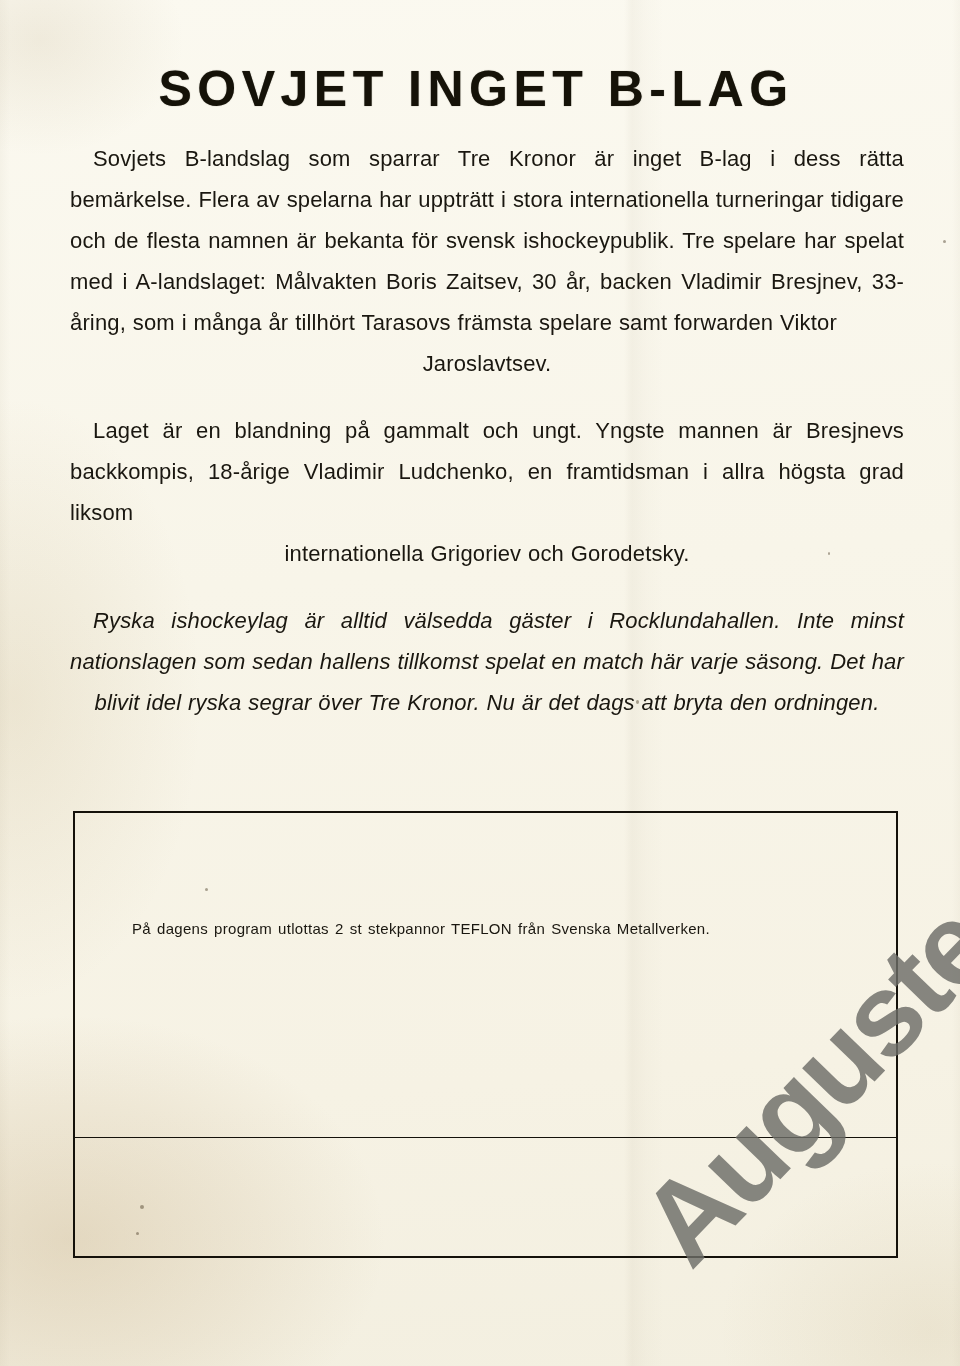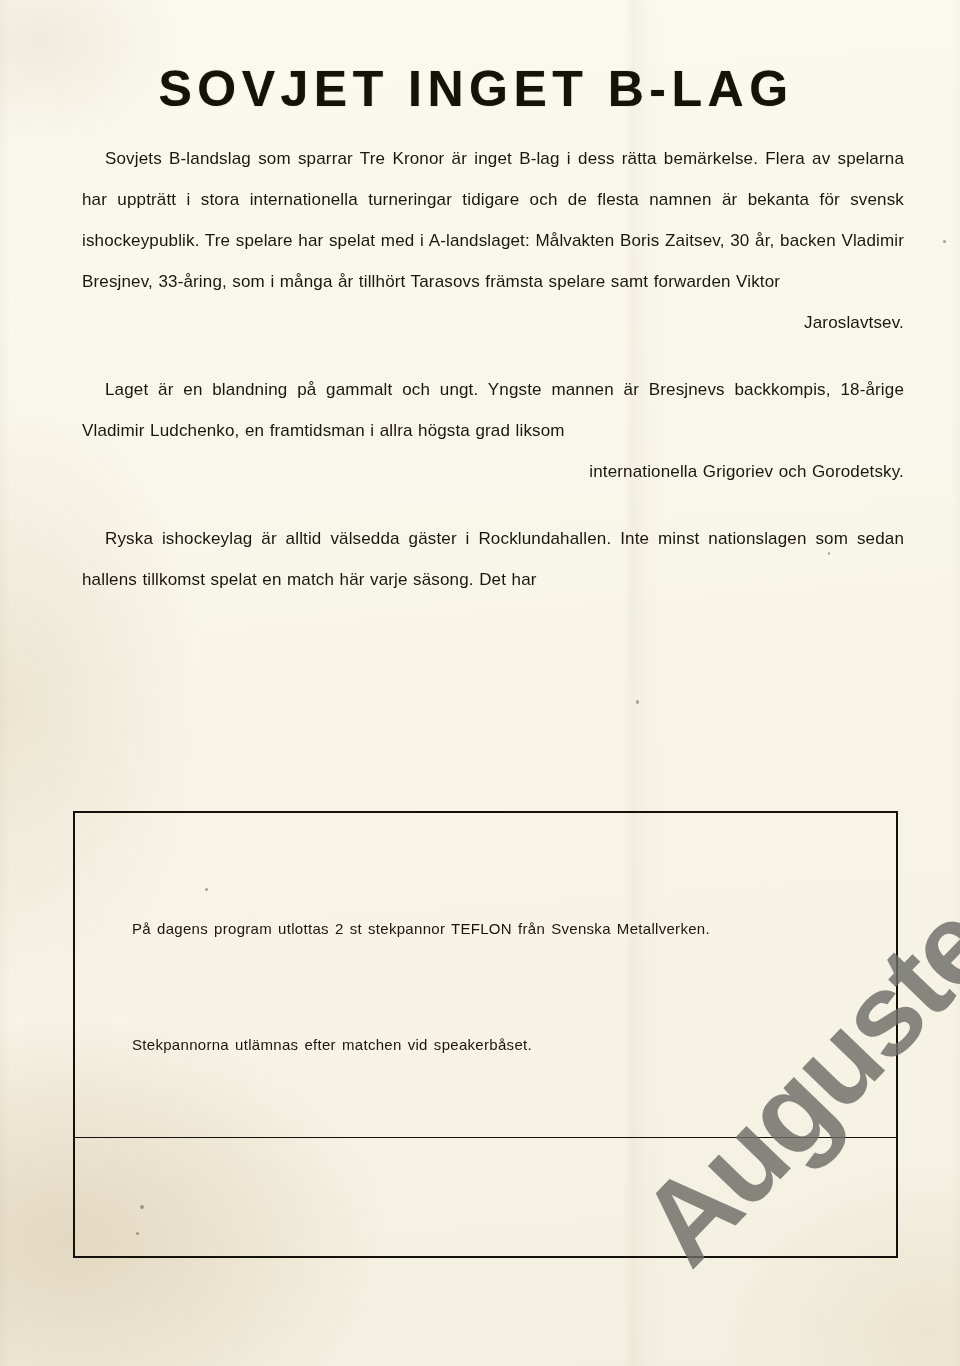--- a/index.html
+++ b/index.html
@@ -70,47 +70,48 @@
 
   
   .article {
     position: absolute;
     left: 70px;
     top: 138px;
     width: 834px;
   }
 
   .para {
-    margin: 0 0 26px 12px;
-    font-family: "Liberation Sans", sans-serif;
-    font-size: 17px;
+    margin: 0 0 26px 0;
+    font-family: "Liberation Sans", sans-serif;
+    font-size: 22px;
     line-height: 41px;
     text-align: justify;
     text-justify: inter-word;
     letter-spacing: 0.15px;
     word-spacing: 0.6px;
     color: #1a1710;
   }
 
   .para::first-line {
     
   }
 
   .para.indent {
     text-indent: 23px;
   }
 
   .para:last-child {
     margin-bottom: 0;
+    font-style: italic;
   }
 
   
   .para > .lastline {
     display: block;
-    text-align: right;
+    text-align: center;
     text-indent: 0;
   }
 
   
   .promo-box {
     position: absolute;
     left: 73px;
     top: 811px;
     width: 825px;
     height: 447px;
@@ -187,27 +188,27 @@
       <span class="lastline">Jaroslavtsev.</span>
     </p>
 
     <p class="para indent">
       <span>Laget är en blandning på gammalt och ungt. Yngste mannen är Bresjnevs backkompis, 18-årige Vladimir Ludchenko, en framtidsman i allra högsta grad liksom</span>
       <span class="lastline">internationella Grigoriev och Gorodetsky.</span>
     </p>
 
     <p class="para indent">
       <span>Ryska ishockeylag är alltid välsedda gäster i Rocklundahallen. Inte minst nationslagen som sedan hallens tillkomst spelat en match här varje säsong. Det har</span>
+      <span class="lastline">blivit idel ryska segrar över Tre Kronor. Nu är det dags att bryta den ordningen.</span>
     </p>
 
   </div>
 
   <div class="promo-box">
     <div class="promo-upper">
       <p class="promo-text first">På dagens program utlottas 2 st stekpannor TEFLON från Svenska Metallverken.</p>
-      <p class="promo-text second">Stekpannorna utlämnas efter matchen vid speakerbåset.</p>
     </div>
     <div class="promo-lower"></div>
   </div>
 
   <div class="watermark">Auguste</div>
 
 </div>
 
 </body></html>

